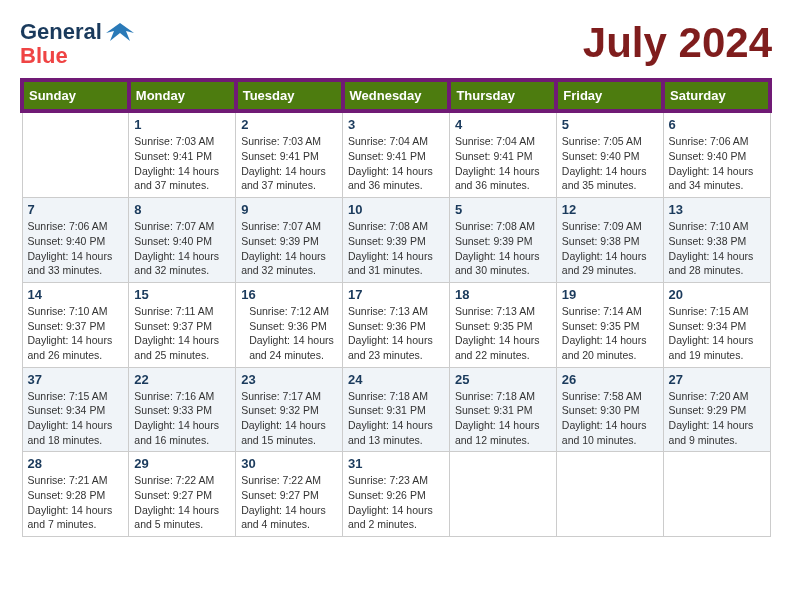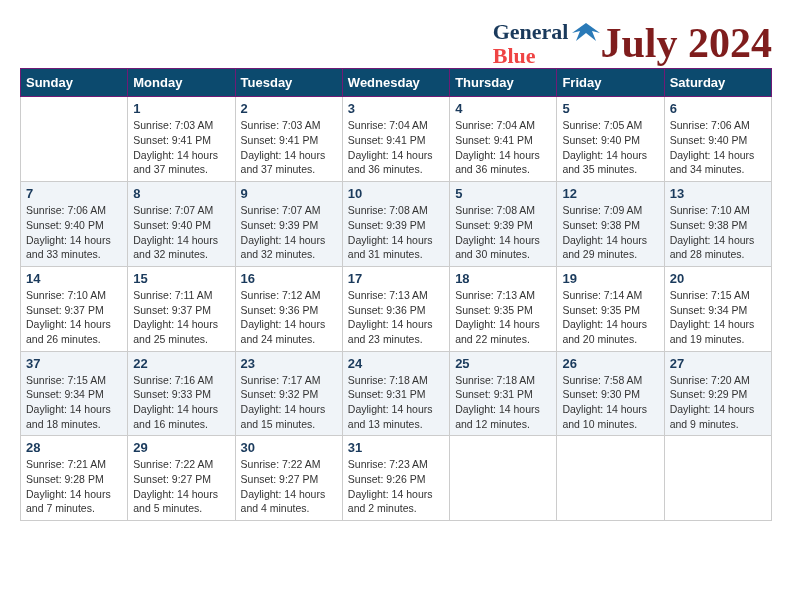--- a/index.html
+++ b/index.html
@@ -5,23 +5,23 @@
     * { box-sizing: border-box; margin: 0; padding: 0; }
     body {
       font-family: Arial, sans-serif;
       background: #fff;
       width: 792px;
       min-height: 612px;
       padding: 20px;
     }
     .header {
       display: flex;
-      justify-content: flex-end;
+      justify-content: space-between;
       align-items: flex-start;
-      font-family: Liberation Serif, serif;
+      margin-bottom: 10px;
     }
     .logo {
       display: flex;
       flex-direction: column;
       align-items: flex-start;
     }
     .logo-text {
       font-size: 22px;
       font-weight: bold;
       color: #1a3a5c;
@@ -39,27 +39,27 @@
     .location {
       font-size: 16px;
       color: #333;
     }
     table {
       width: 100%;
       border-collapse: collapse;
       font-size: 11px;
     }
     thead tr th {
-      background-color: #0c4a6e;
+      background-color: #4d7c0f;
       color: #fff;
       text-align: left;
       padding: 6px 5px;
       font-size: 13px;
       font-weight: bold;
-      border: 1px solid #701a75;
+      border: 4px solid #701a75;
     }
     tbody tr td {
       border: 1px solid #ccc;
       vertical-align: top;
       padding: 4px 5px;
       height: 80px;
       width: 107px;
     }
     tbody tr:nth-child(even) td {
       background-color: #f0f4f8;
@@ -224,21 +224,21 @@
         </td>
         <td>
           <span class="day-number">15</span>
           <div class="day-info" style="white-space: pre-line;">Sunrise: 7:11 AM
 Sunset: 9:37 PM
 Daylight: 14 hours
 and 25 minutes.</div>
         </td>
         <td>
           <span class="day-number">16</span>
-          <div class="day-info" style="white-space: pre-line;">Sunrise: 7:12 AM
+          <div class="day-info" style="white-space: pre-line; margin-left: 8px;">Sunrise: 7:12 AM
 Sunset: 9:36 PM
 Daylight: 14 hours
 and 24 minutes.</div>
         </td>
         <td>
           <span class="day-number">17</span>
           <div class="day-info" style="white-space: pre-line;">Sunrise: 7:13 AM
 Sunset: 9:36 PM
 Daylight: 14 hours
 and 23 minutes.</div>

